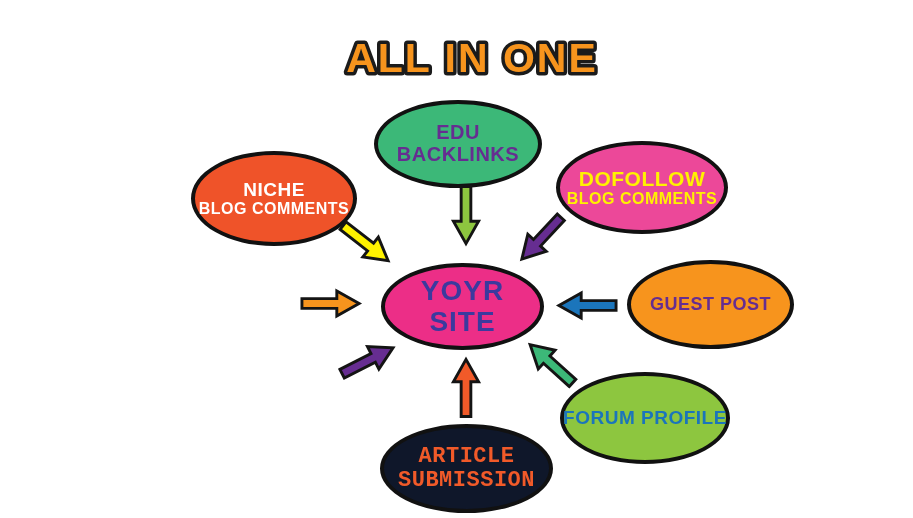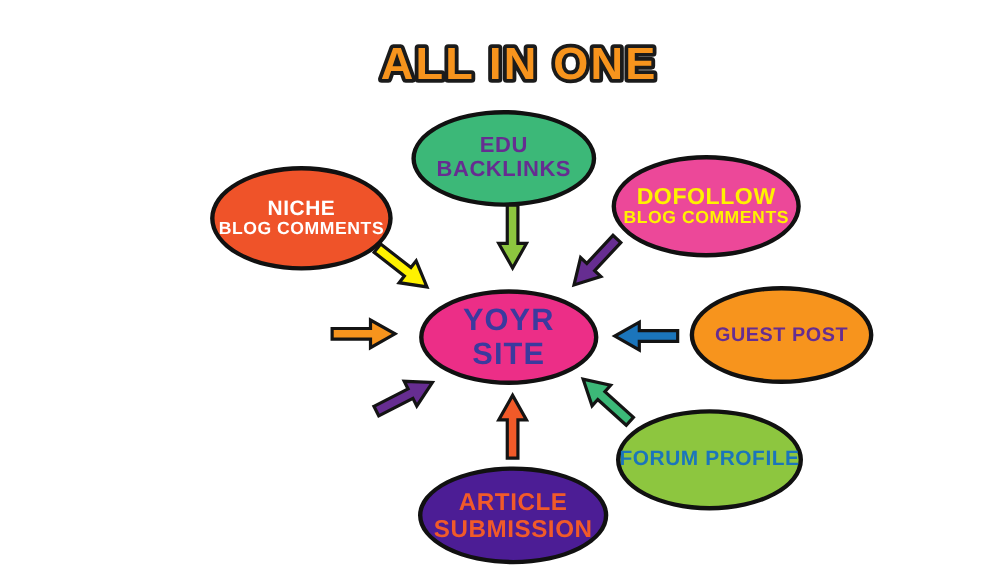--- a/index.html
+++ b/index.html
@@ -31,21 +31,21 @@
   .n-web     {left:125px;top:251px;width:168px;height:81px;background:#FFF200;color:#1B75BB;}
   .n-web .l1{font-size:24px;}
   .n-guest   {left:627px;top:242px;width:167px;height:89px;background:#F7941D;color:#662D91;}
   .n-guest .l1{font-size:18px;}
   .n-center  {left:381px;top:245px;width:163px;height:87px;background:#EC2E87;color:#3B3A9E;}
   .n-center .l1,.n-center .l2{font-size:28px;letter-spacing:1px;}
   .n-social  {left:200px;top:356px;width:167px;height:91px;background:#1B75BB;color:#FFF200;}
   .n-social .l1{font-size:21px;} .n-social .l2{font-size:16px;}
   .n-forum   {left:560px;top:354px;width:170px;height:92px;background:#8DC63F;color:#1B75BB;}
   .n-forum .l1{font-size:19px;}
-  .n-article {left:380px;top:406px;width:173px;height:89px;background:#4c1d95;color:#F15A29;}
+  .n-article {left:380px;top:406px;width:173px;height:89px;background:#0f172a;color:#F15A29;font-family:Liberation Mono, monospace;}
   .n-article .l1{font-size:22px;} .n-article .l2{font-size:22px;}
   
   .arrow{position:absolute;width:62px;height:31px;}
   .arrow svg{display:block;width:62px;height:31px;overflow:visible;}
   .arrow polygon{stroke:#141414;stroke-width:3;stroke-linejoin:miter;}
   .a-web     {left:300px;top:270px;transform:rotate(0deg);}
   .a-web polygon{fill:#F7941D;}
   .a-niche   {left:335px;top:210px;transform:rotate(38deg);}
   .a-niche polygon{fill:#FFF200;}
   .a-edu     {left:435px;top:182px;transform:rotate(90deg);}

